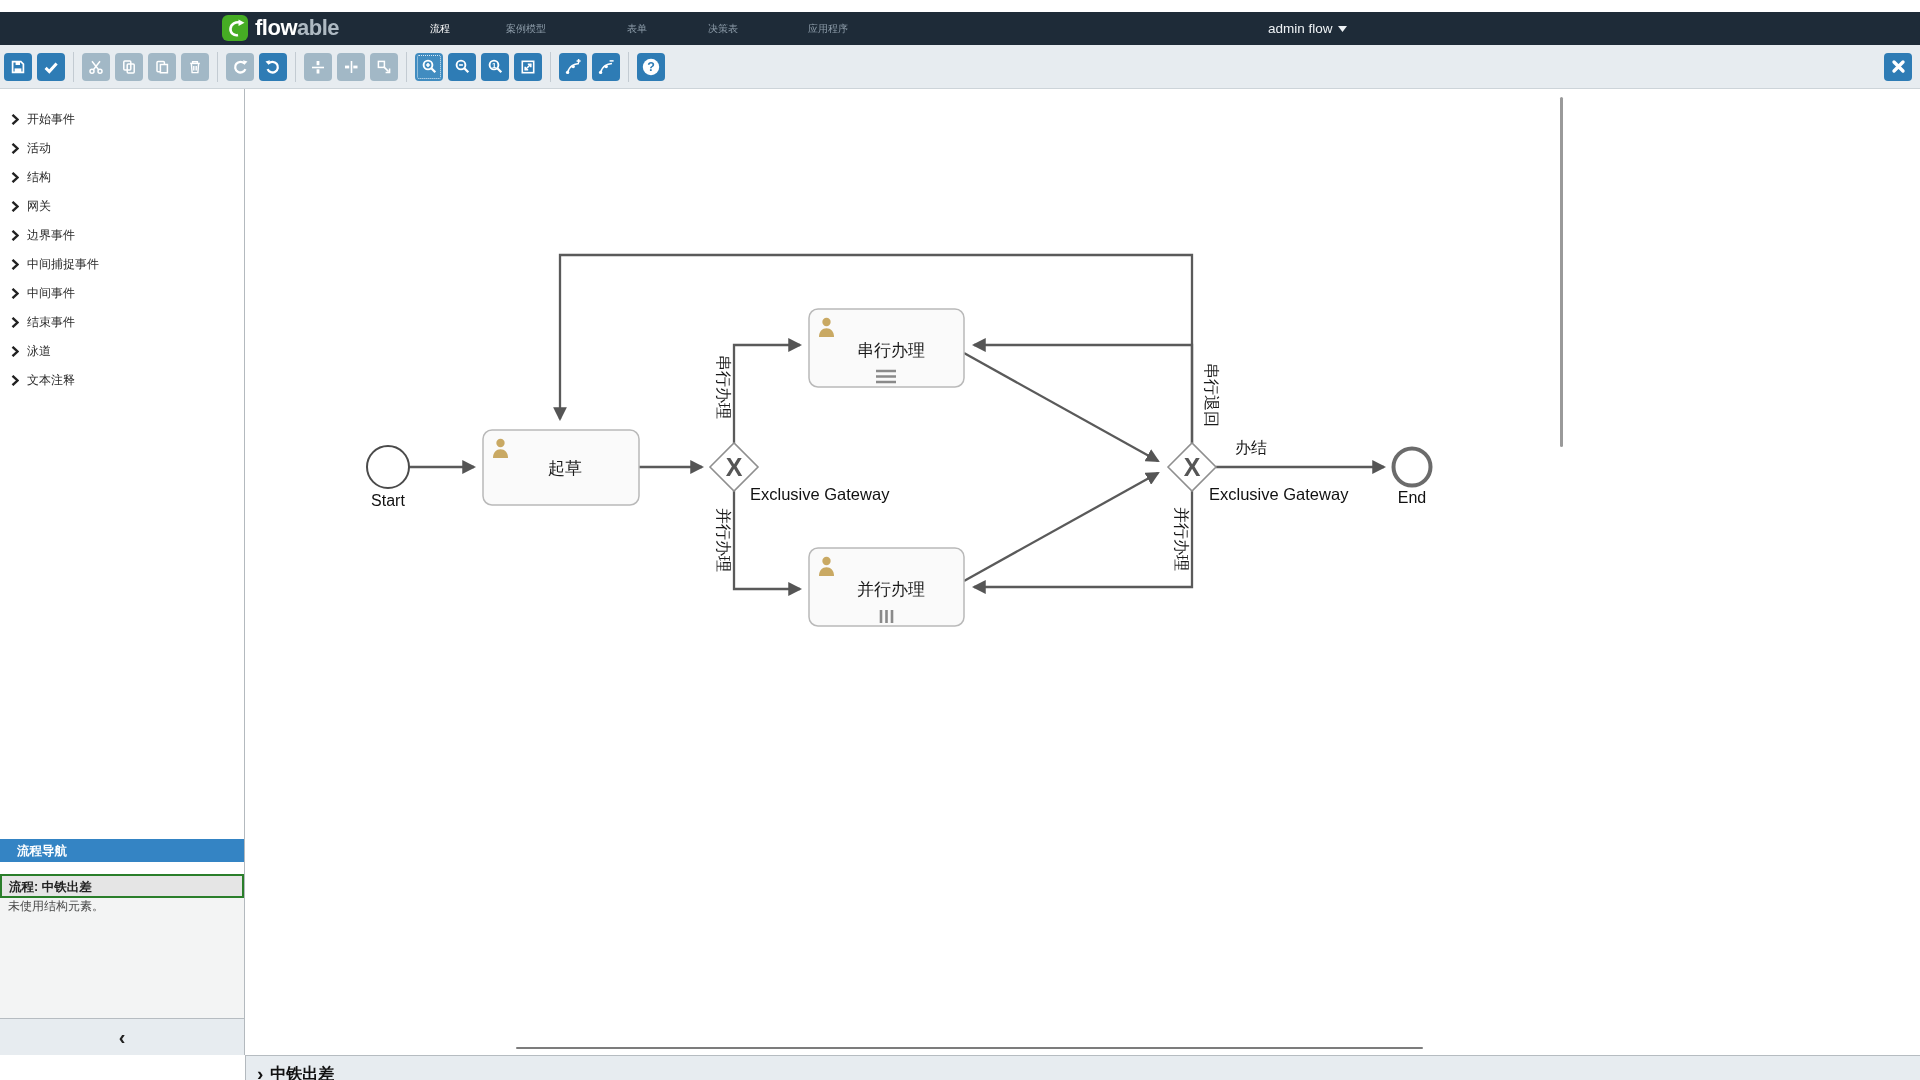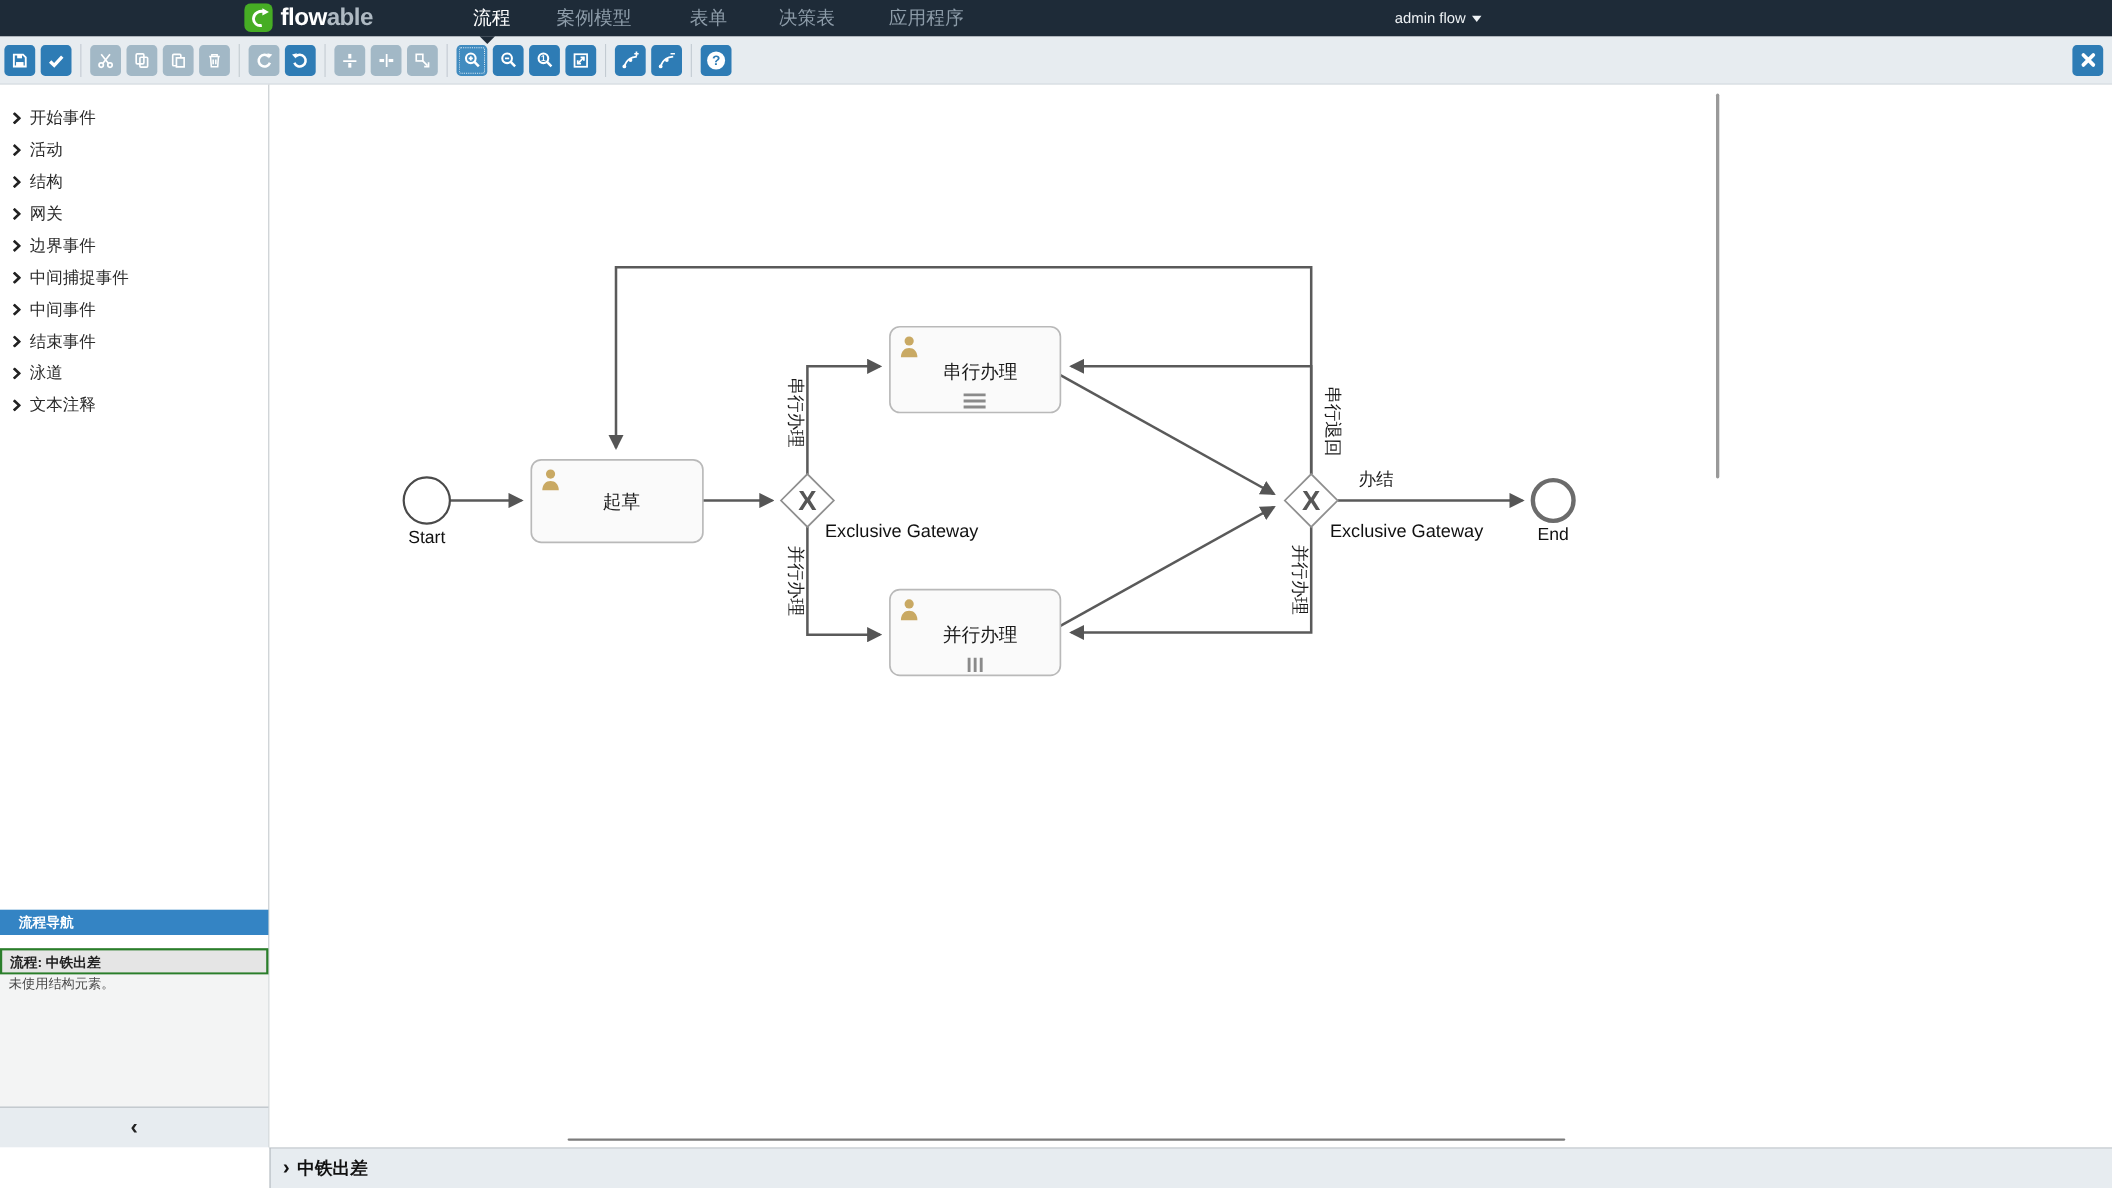--- a/index.html
+++ b/index.html
@@ -1,24 +1,24 @@
 <!DOCTYPE html>
 <html><head>
 <meta charset="utf-8">
 <style>
   * { box-sizing: border-box; margin: 0; padding: 0; }
   html,body { width:1920px; height:1080px; overflow:hidden;
     font-family:"Liberation Sans","DejaVu Sans",sans-serif; background:#fff; }
 
   
-  .navbar { position:relative; height:33px; background:#1e2b38; color:#fff; }
+  .navbar { position:relative; height:33px; background:#1e2b38; color:#fff;margin-top:12px; }
   .logo { position:absolute; left:222px; top:3px; display:flex; align-items:center; gap:7px; }
   .logo-text { font-size:22px; font-weight:700; letter-spacing:-0.5px; color:#fff; }
   .logo-text .suffix { color:#aeb9c2; font-weight:600; }
-  .nav-tab { position:absolute; top:0; height:33px; line-height:33px; font-size:17px;
+  .nav-tab { position:absolute; top:0; height:33px; line-height:33px; font-size:10px;
     color:#8d9ca9; cursor:pointer; white-space:nowrap; }
   .nav-tab.active { color:#ffffff; }
   .user-menu { position:absolute; left:1268px; top:0; height:33px; line-height:33px;
     font-size:13.5px; color:#eef2f5; cursor:pointer; display:flex; align-items:center; gap:5px; }
   .tab-caret { position:absolute; top:33px; left:436px; width:0; height:0; z-index:5;
     border-left:7px solid transparent; border-right:7px solid transparent; border-top:7px solid #1e2b38; }
 
   
   .toolbar { height:44px; background:#e7ecf0; border-bottom:1px solid #cdd4d9;
     display:flex; align-items:center; padding-left:4px; }
@@ -30,21 +30,21 @@
   .tdiv { width:1px; height:30px; background:#c3cbd2; margin:0 8px 0 3px; flex:none; }
   .tbtn svg { display:block; }
   .close-btn { margin-left:auto; margin-right:8px; }
 
   
   .content-row { display:flex; height:966px; }
   .sidebar { width:245px; flex:none; background:#fff; border-right:1px solid #b3b9be;
     display:flex; flex-direction:column; }
   .palette { flex:1 1 auto; padding-top:16px; overflow:hidden; }
   .pal-item { height:29px; display:flex; align-items:center; gap:8px; padding-left:11px;
-    font-size:15px; color:#2b2b2b; cursor:pointer; }
+    font-size:12px; color:#2b2b2b; cursor:pointer; }
   .pal-chev { flex:none; display:block; }
 
   .navigator { flex:none; }
   .nav-head { background:#3484c4; color:#fff; font-weight:700; font-size:12.5px;
     padding:4px 17px; height:23px; }
   .nav-current { border:2px solid #2a7e2a; background:#e5e5e5; font-weight:700;
     font-size:12.5px; color:#222; padding:3px 7px; height:24px; cursor:pointer;margin-top:12px; }
   .nav-rest { background:#f3f4f4; height:120px; }
   .nav-note { font-size:12px; color:#4a4a4a; padding:0 8px 0 8px; }
 

